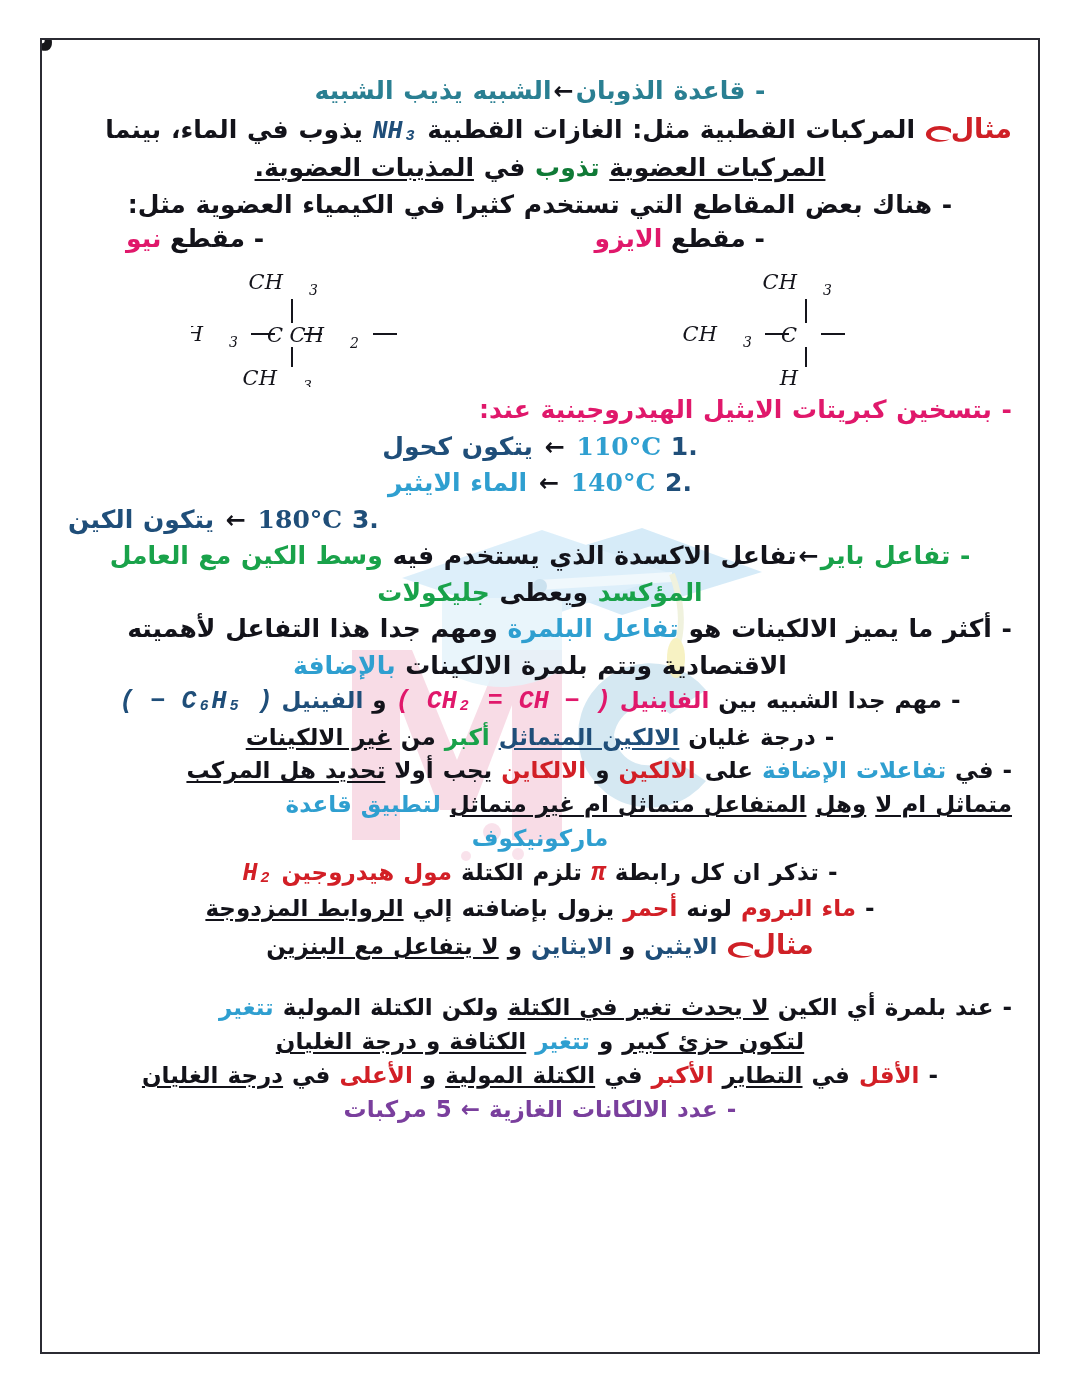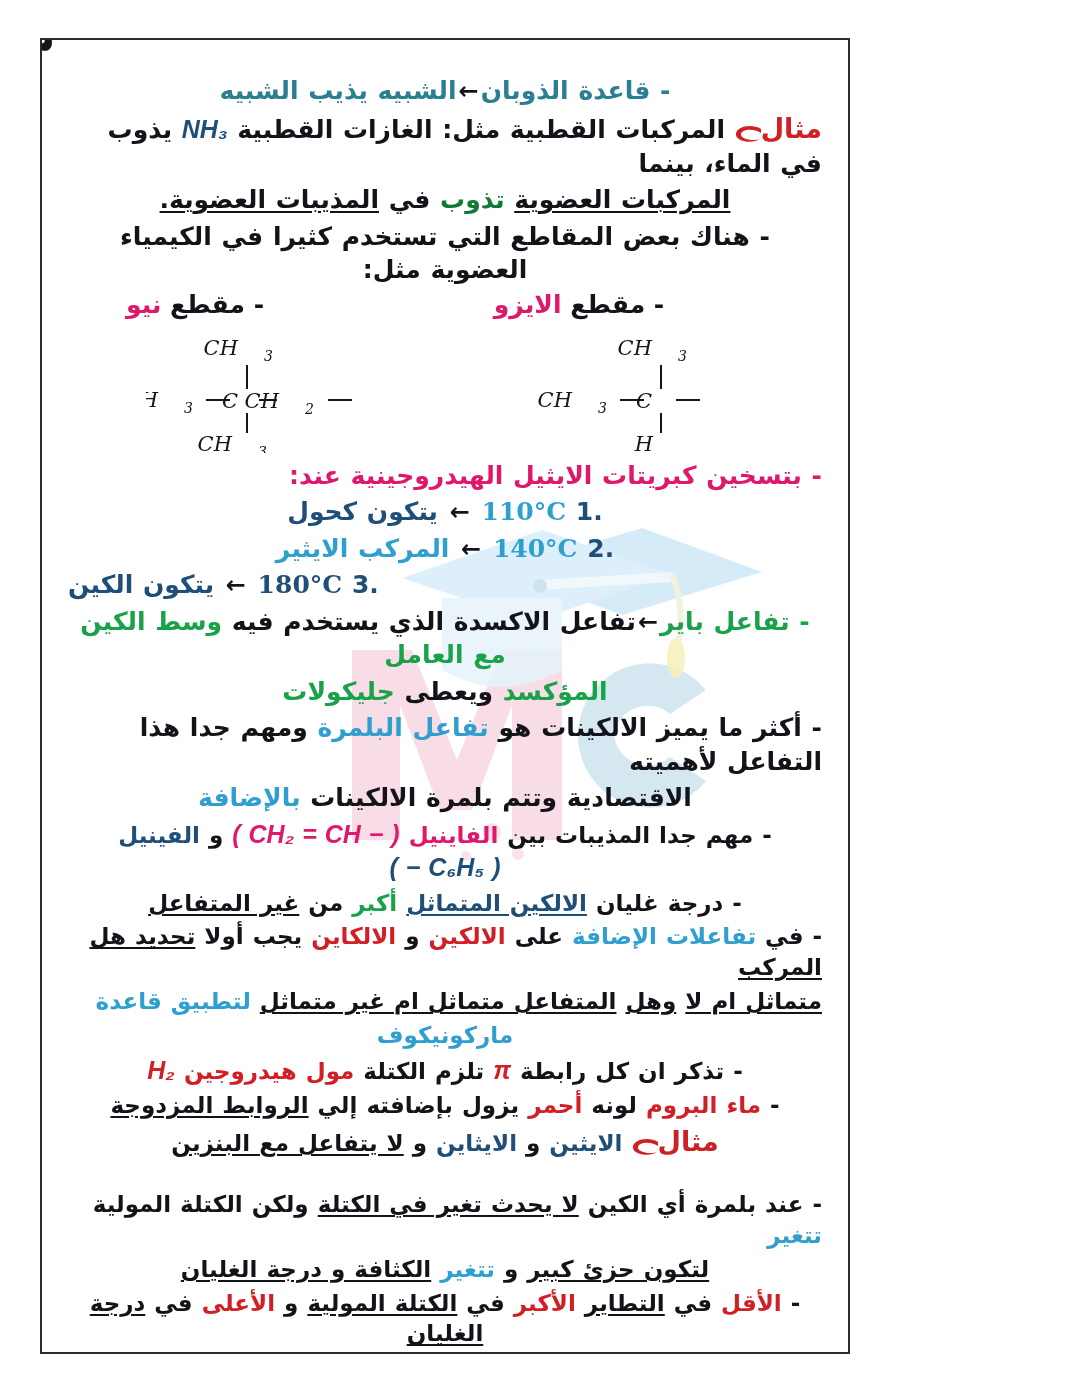--- a/index.html
+++ b/index.html
@@ -7,21 +7,21 @@
   body{
     width:1080px;height:1397px;
     background:#ffffff;
     font-family:"DejaVu Sans","Liberation Sans",sans-serif;
     overflow:hidden;
     position:relative;
   }
   .page{
     position:absolute;
     left:40px;top:38px;
-    width:810px;height:1316px;
+    width:1000px;height:1316px;
     border:2px solid #2b2b33;
     box-sizing:border-box;
     background:transparent;
     overflow:hidden;
   }
   .inkblot{
     position:absolute;left:-6px;top:-7px;
     width:16px;height:18px;
     background:#16161a;
     border-radius:48% 52% 40% 60%/55% 45% 58% 42%;
@@ -90,21 +90,21 @@
     display:inline-block;
   }
   .mithal .swash{
     position:absolute;
     left:-2px;bottom:2px;
     width:30px;height:20px;
   }
 
   
   .f{
-    font-family:Liberation Sans, sans-serif;
+    font-family:Liberation Mono, monospace;
     font-style:italic;
     font-size:25px;
     direction:ltr;
     display:inline-block;
     unicode-bidi:isolate;
   }
   .temp{
     font-family:"DejaVu Serif","Liberation Serif",serif;
     font-style:normal;
     direction:ltr;display:inline-block;
@@ -260,21 +260,21 @@
     <p class="ln" style="text-align:center">
       <span class="c-blue">.1</span>
       <span class="temp c-skyblue">110°C</span>
       <span class="arrow c-dark">←</span>
       <span class="c-blue">يتكون كحول</span>
     </p>
     <p class="ln" style="text-align:center">
       <span class="c-blue">.2</span>
       <span class="temp c-skyblue">140°C</span>
       <span class="arrow c-dark">←</span>
-      <span class="c-skyblue">المركب الايثير</span>
+      <span class="c-skyblue">الماء الايثير</span>
     </p>
     <p class="ln" style="text-align:left">
       <span class="c-blue">.3</span>
       <span class="temp c-blue">180°C</span>
       <span class="arrow c-dark">←</span>
       <span class="c-blue">يتكون الكين</span>
     </p>
 
     <p class="ln center">
       <span class="c-green">- تفاعل باير</span><span class="arrow c-dark">←</span><span class="c-dark">تفاعل الاكسدة الذي يستخدم فيه</span>
@@ -291,34 +291,34 @@
       <span class="c-dark">- أكثر ما يميز الالكينات هو</span>
       <span class="c-skyblue">تفاعل البلمرة</span>
       <span class="c-dark">ومهم جدا هذا التفاعل لأهميته</span>
     </p>
     <p class="ln center">
       <span class="c-dark">الاقتصادية وتتم بلمرة الالكينات</span>
       <span class="c-skyblue">بالإضافة</span>
     </p>
 
     <p class="ln center sm">
-      <span class="c-dark">- مهم جدا المذيبات بين</span>
+      <span class="c-dark">- مهم جدا الشبيه بين</span>
       <span class="c-pink">الفاينيل</span>
       <span class="f c-pink">( CH₂ = CH − )</span>
       <span class="c-dark">و</span>
       <span class="c-blue">الفينيل</span>
       <span class="f c-blue">( − C₆H₅ )</span>
     </p>
 
     <p class="ln center sm">
       <span class="c-dark">- درجة غليان</span>
       <span class="c-blue u">الالكين المتماثل</span>
       <span class="c-green">أكبر</span>
       <span class="c-dark">من</span>
-      <span class="c-dark u">غير المتفاعل</span>
+      <span class="c-dark u">غير الالكينات</span>
     </p>
 
     <p class="ln sm">
       <span class="c-dark">- في</span>
       <span class="c-skyblue">تفاعلات الإضافة</span>
       <span class="c-dark">على</span>
       <span class="c-red">الالكين</span>
       <span class="c-dark">و</span>
       <span class="c-red">الالكاين</span>
       <span class="c-dark">يجب أولا</span>

